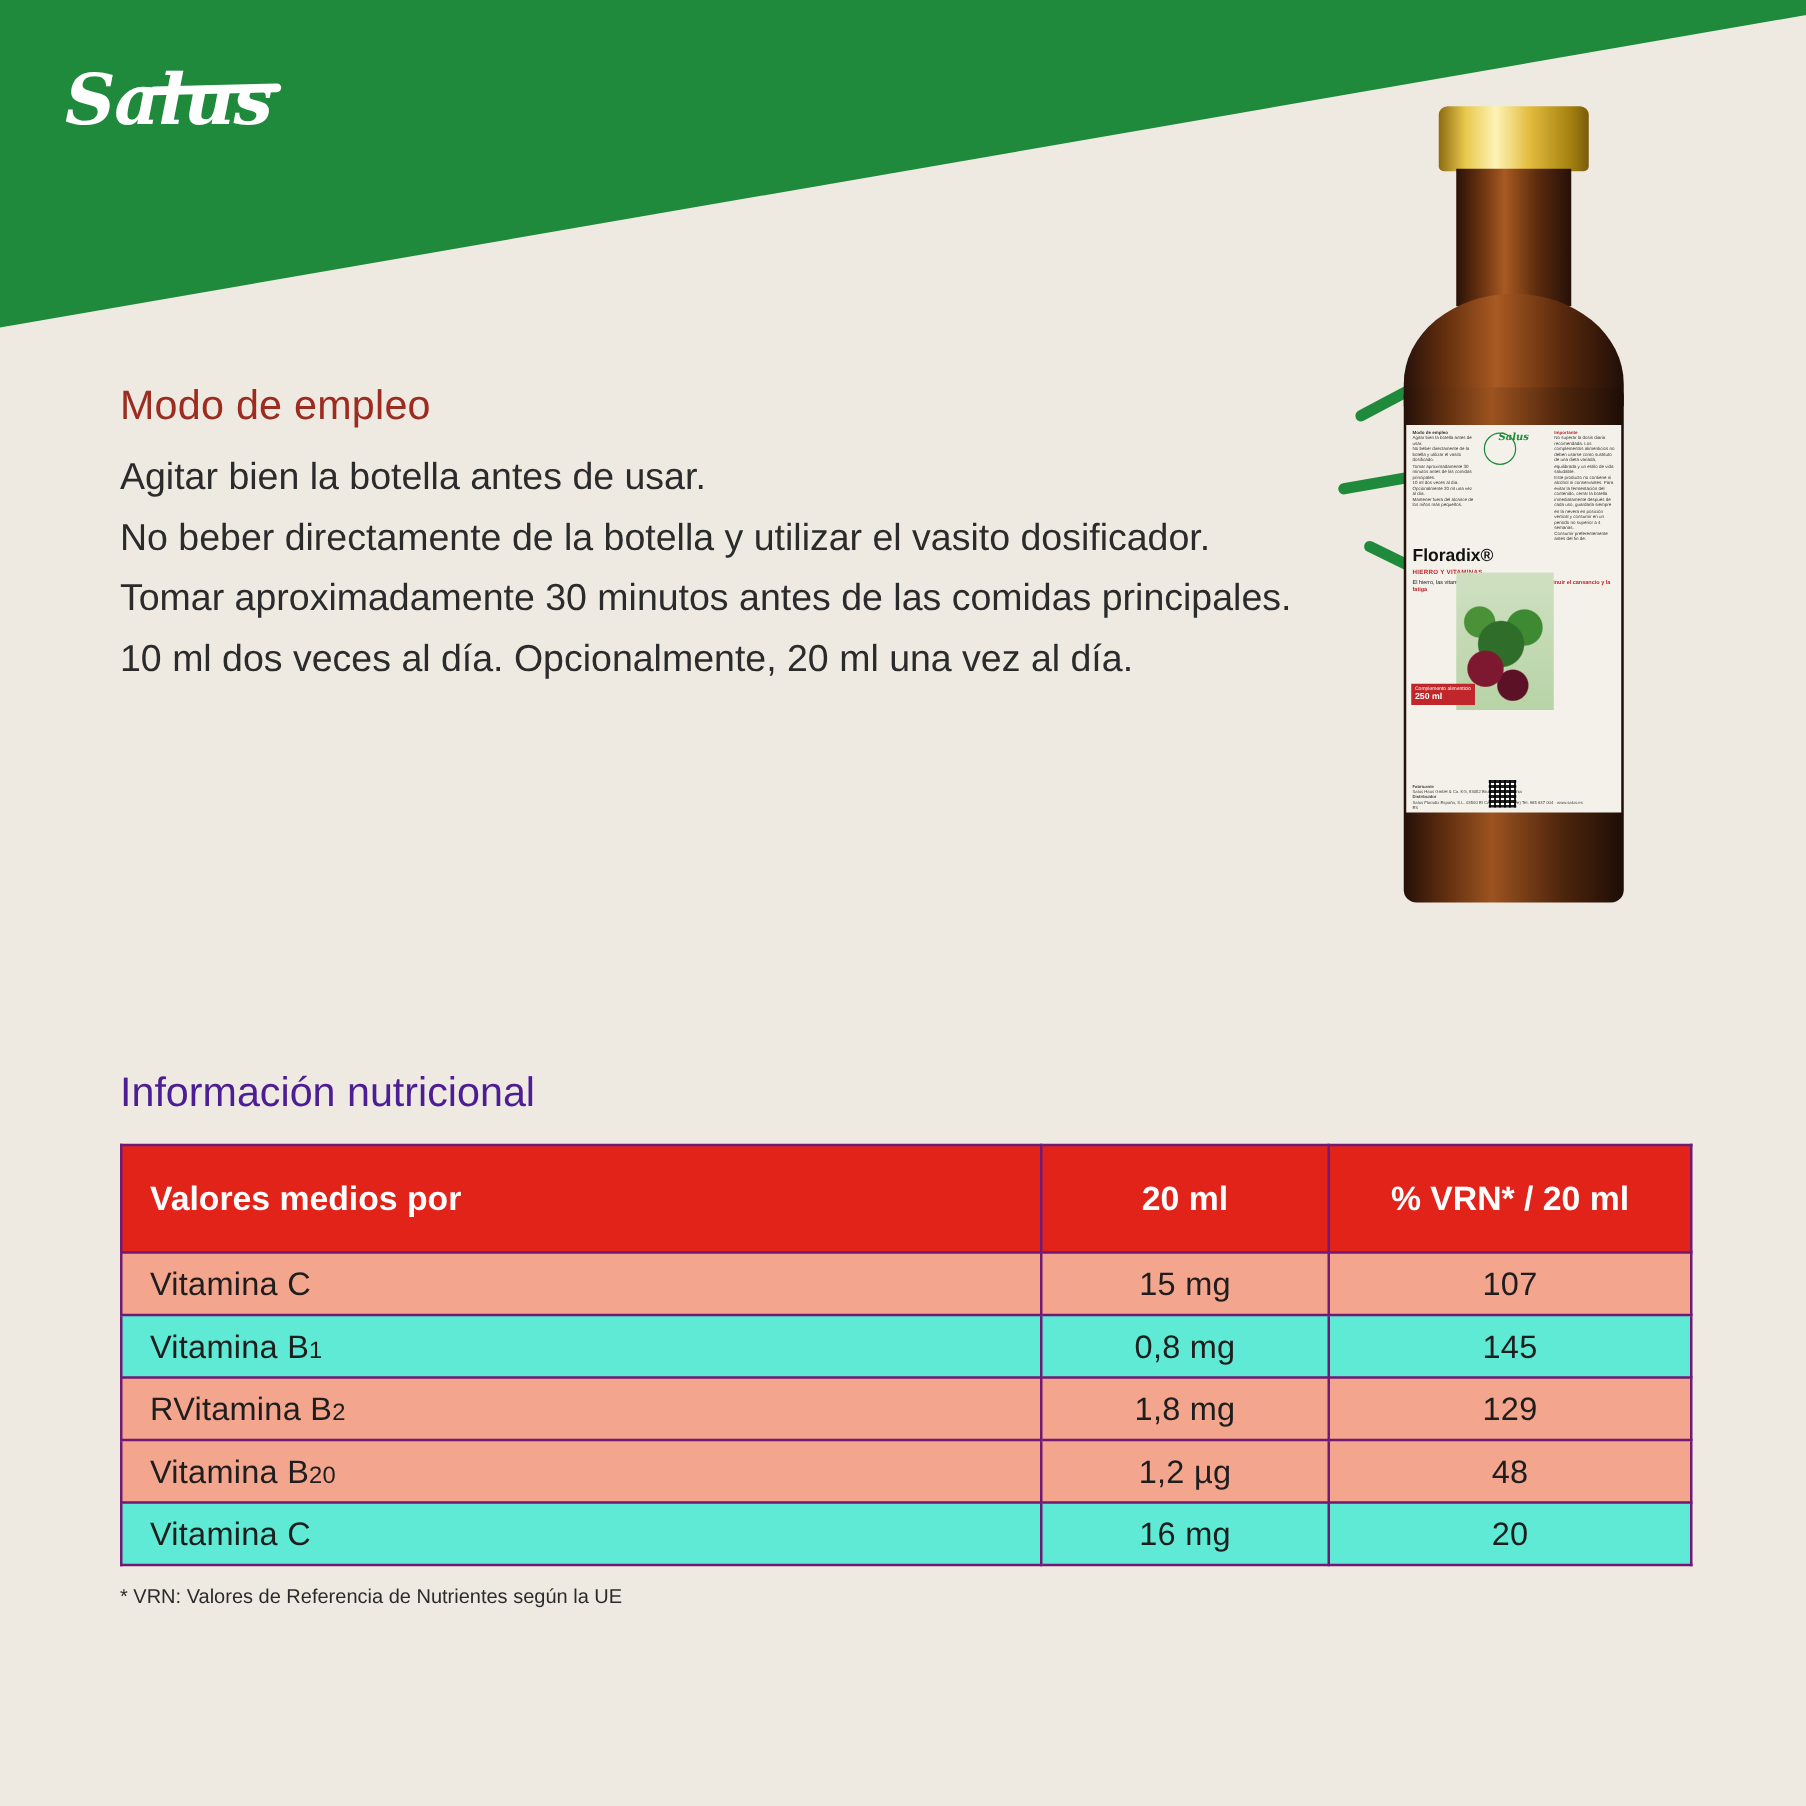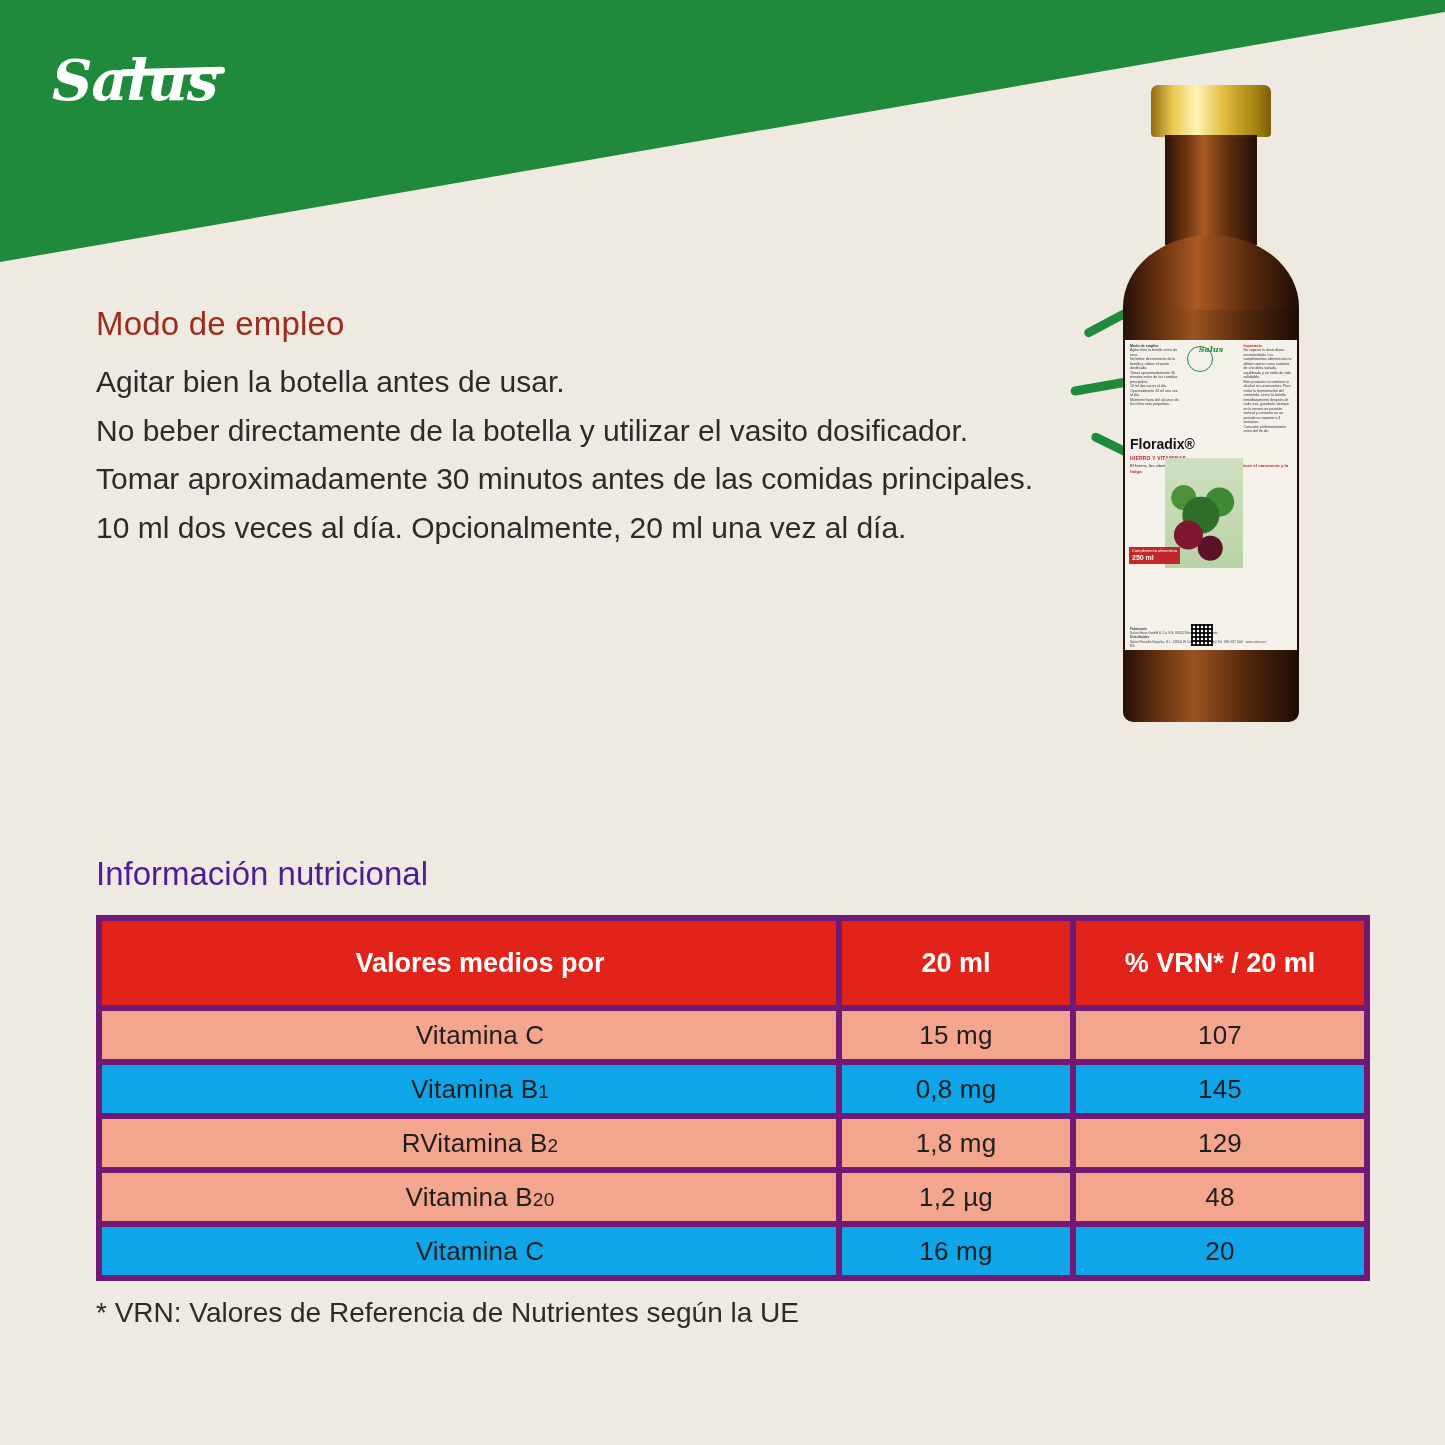--- a/index.html
+++ b/index.html
@@ -261,45 +261,44 @@
     margin: 0 0 22px 0;
     font-weight: normal;
   }
   table.nutri {
     border-collapse: collapse;
     width: 1228px;
     table-layout: fixed;
   }
   table.nutri th,
   table.nutri td {
-    border: 6px solid #701a75;
+    border: 2px solid #701a75;
     padding: 0;
     height: 48px;
     font-size: 26px;
     font-weight: normal;
     color: #1e1e1e;
-    text-align: center;
   }
   table.nutri thead th {
     background: #e2231a;
     color: #ffffff;
     font-weight: bold;
     font-size: 27px;
     height: 84px;
   }
   .col-name { width: 712px; text-align: left; padding-left: 22px !important; }
   .col-amt  { width: 228px; text-align: center; }
   .col-vrn  { width: 288px; text-align: center; }
   tbody tr.light td { background: #f4a58d; }
-  tbody tr.dark td  { background: #0ea5e9; }
+  tbody tr.dark td  { background: #5eead4; }
   tbody td { letter-spacing: .2px; }
   .sub { font-size: 19px; vertical-align: baseline; }
   .footnote {
     margin-top: 16px;
-    font-size: 28px;
+    font-size: 16px;
     color: #2b2b2b;
     font-weight: 300;
   }
 </style>
 </head>
 <body>
 
 <div class="header-band">
   <svg width="1445" height="270" viewBox="0 0 1445 270" xmlns="http://www.w3.org/2000/svg">
     <polygon points="0,0 1445,0 1445,12 0,262" fill="#1f8a3b"></polygon>

